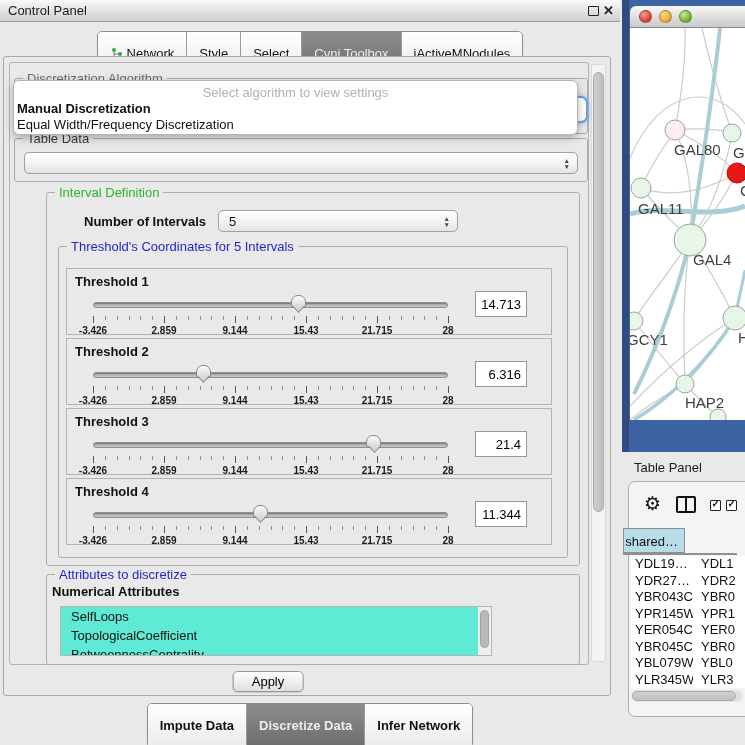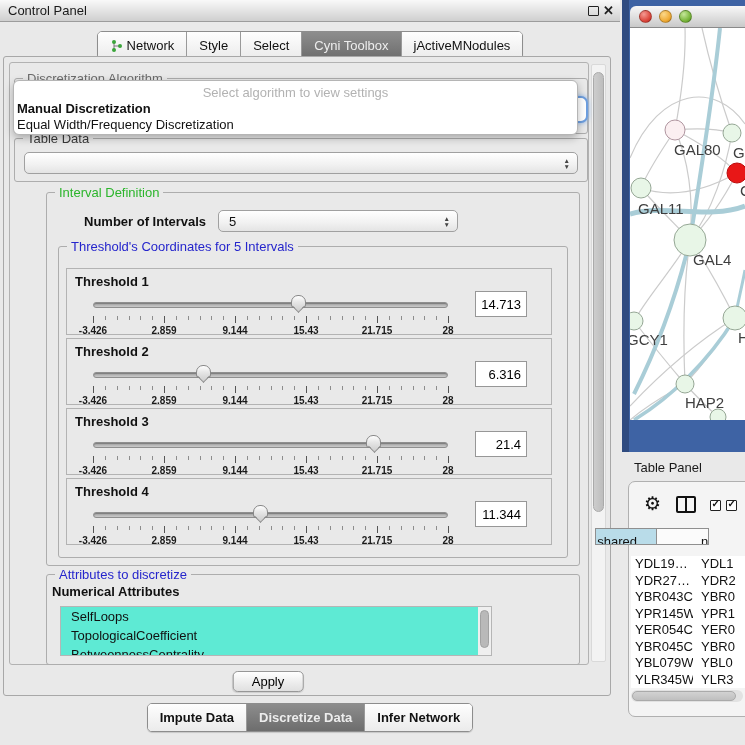--- a/index.html
+++ b/index.html
@@ -15,21 +15,21 @@
   
   #cp-titlebar { left:0; top:0; width:620px; height:22px;
     background:linear-gradient(#f9f9f9,#cfcfcf);
     border-bottom:1px solid #9c9c9c; }
   #cp-title { left:8px; top:3px; font-size:13px; color:#1a1a1a; }
   #float-icon { left:588px; top:6px; width:11px; height:10px; border:1.5px solid #222; border-radius:1px; }
   #close-icon { left:603px; top:3px; font-weight:bold; font-size:13px; color:#222; cursor:default; }
 
   .seg-group { display:flex; border:1px solid #8d8d8d; border-radius:5px; overflow:hidden;
     box-shadow:0 1px 1px rgba(0,0,0,.15); background:#fff; }
-  .seg { display:flex; align-items:center; gap:4px; padding:6px 12px; font-size:13px;
+  .seg { display:flex; align-items:center; gap:4px; padding:14px 12px; font-size:13px;
     background:linear-gradient(#fefefe,#ebebeb); border-left:1px solid #9a9a9a; white-space:nowrap; }
   .seg:first-child { border-left:none; }
   .seg.sel { background:linear-gradient(#8d8d8d,#6d6d6d); color:#ededed; }
   #top-tabs { left:0; top:31px; width:620px; display:flex; justify-content:center; }
   #bottom-tabs { left:0; top:703px; width:620px; display:flex; justify-content:center;font-weight:bold; }
 
   #cp-outer { left:3px; top:56px; width:608px; height:640px;
     border:1px solid #a8a8a8; border-radius:3px; background:#e9e9e9; }
   #cp-inner { left:9px; top:62px; width:580px; height:603px;
     border:1px solid #b2b2b2; border-radius:3px; background:#e9e9e9; }
@@ -133,21 +133,21 @@
   #tp-box { left:628px; top:481px; width:126px; height:236px; background:#f4f4f4;
     border:1px solid #b0b0b0; border-radius:7px; }
   #tp-gear { left:644px; top:492px; font-size:19px; color:#111; }
   #tp-split { left:676px; top:496px; width:20px; height:17px; border:2px solid #111; border-radius:2px; }
   #tp-split::after { content:''; position:absolute; left:7px; top:0; width:2px; height:13px; background:#111; }
   .tp-check { position:absolute; top:500px; width:11px; height:11px; border:1.5px solid #222;
     border-radius:1px; background:#fff; }
   .tp-check::after { content:'✓'; position:absolute; left:0.5px; top:-3px; font-size:10px; font-weight:bold; }
   #tp-check-1 { left:710px; } #tp-check-2 { left:726px; }
 
-  #tp-header { left:595px; top:528px; width:114px; height:17px; display:flex; }
+  #tp-header { left:623px; top:528px; width:114px; height:27px; display:flex;flex-direction:column; }
   .tp-hcell { border:1px solid #8f8f8f; font-size:13px; line-height:25px; overflow:hidden; white-space:nowrap; }
   #tp-hcell-1 { width:62px; background:#b9dce9; text-align:right; padding-right:6px; }
   #tp-hcell-2 { flex:1; background:#fbfbfb; border-left:none; padding-left:44px; }
   #tp-body { left:631px; top:556px; width:114px; height:132px; background:#fff; overflow:hidden; }
   .tp-row { display:flex; height:16.5px; font-size:13px; line-height:16px; }
   .tp-c1 { width:62px; padding-left:4px; overflow:hidden; white-space:nowrap; }
   .tp-c2 { flex:1; padding-left:8px; overflow:hidden; white-space:nowrap; }
   #tp-hscroll { left:631px; top:690px; width:112px; height:12px; background:#e2e2e2; border-radius:6px; }
   #tp-hscroll-thumb { left:632px; top:691px; width:104px; height:10px;
     background:linear-gradient(#d2d2d2,#bfbfbf); border:1px solid #aaa; border-radius:5px; }

